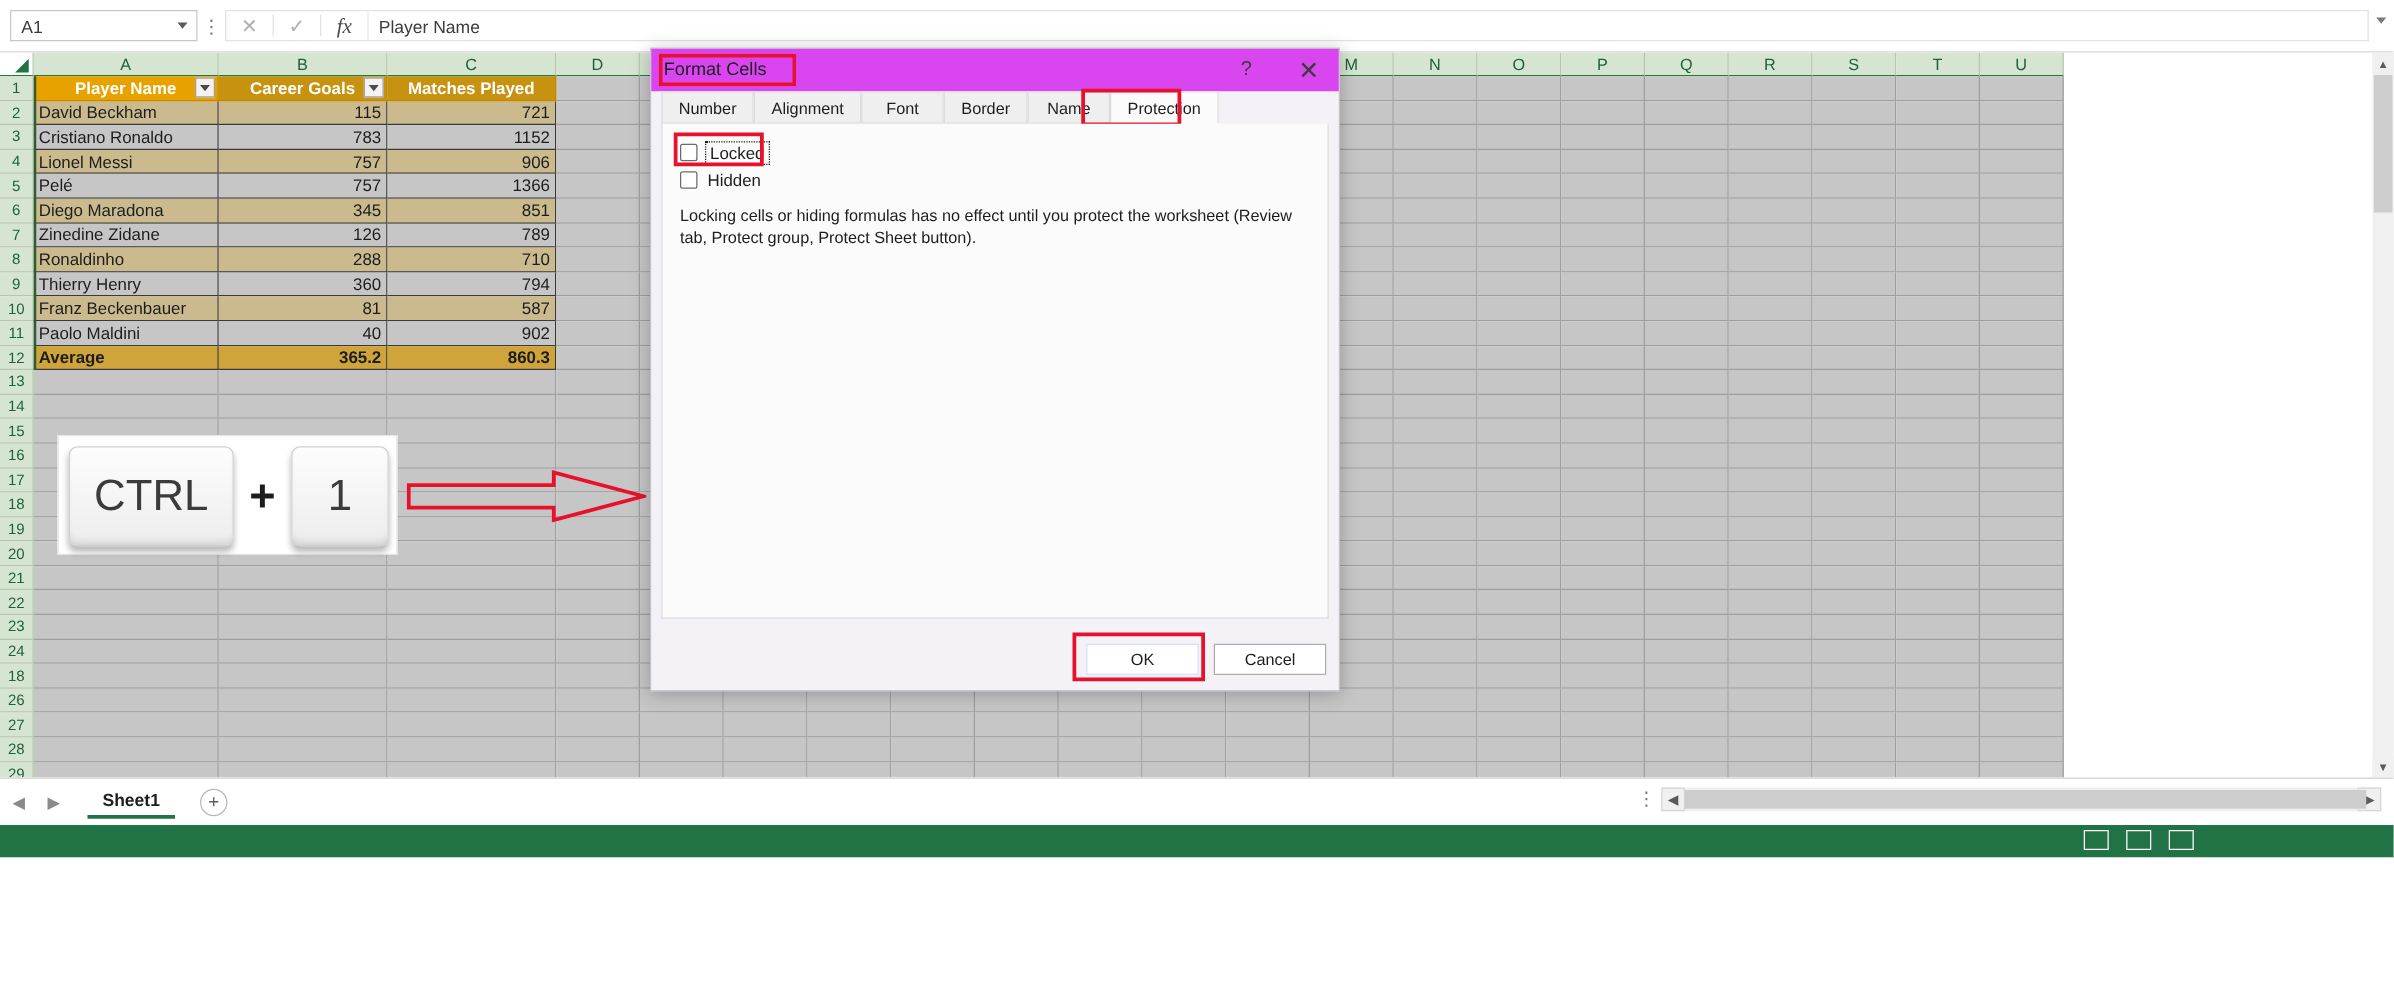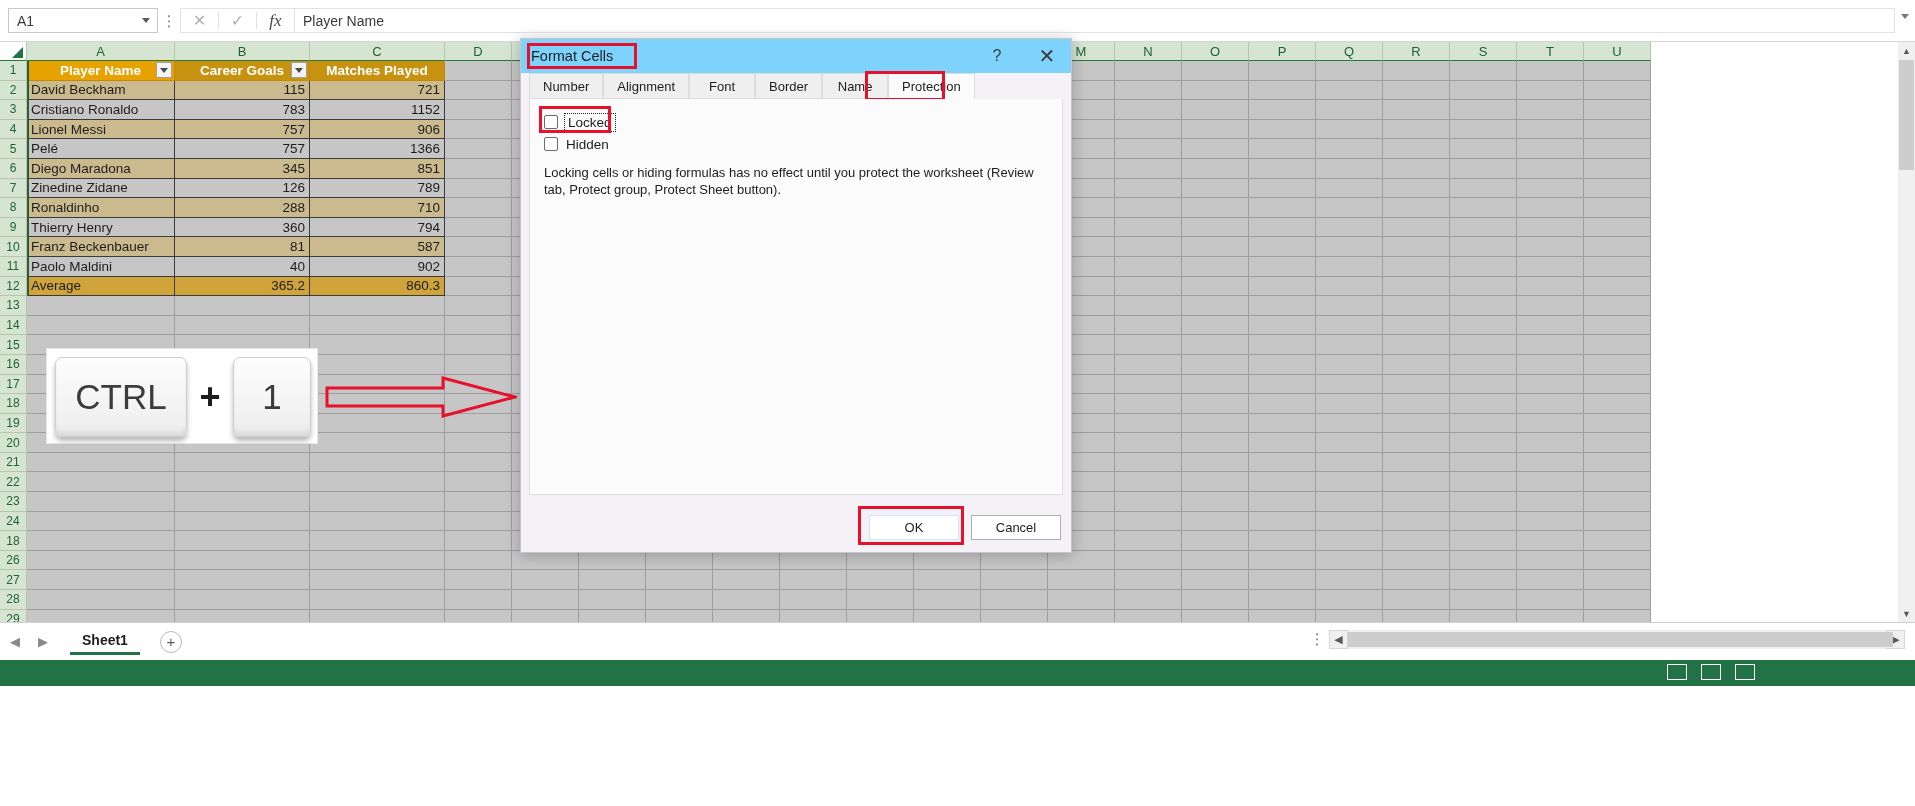--- a/index.html
+++ b/index.html
@@ -72,21 +72,21 @@
   }
   .cell.num { justify-content: flex-end; }
   .cell.empty { background: #c6c6c6; border-right-color: #9e9e9e; border-bottom-color: #9e9e9e;}
   .cell.hdr {
     background: #e8a200; color: #ffffff; font-weight: bold; justify-content: center;
     border-right: 1px solid #c48900; border-bottom: 1px solid #c48900; position: relative;
   }
   .cell.hdr.b2 { background: #c89211; }
   .cell.band-a { background: #cbba8e; border-right: 1px solid #3a3a3a; border-bottom: 1px solid #3a3a3a; }
   .cell.band-b { background: #c6c6c6; border-right: 1px solid #3a3a3a; border-bottom: 1px solid #3a3a3a; }
-  .cell.total { background: #cfa53b; font-weight: normal; color: #1d1d1d;
+  .cell.total { background: #cfa53b; font-weight: bold; color: #1d1d1d;
     border-right: 1px solid #3a3a3a; border-bottom: 1px solid #3a3a3a;}
   .filter-btn {
     position: absolute; right: 2px; top: 1px; width: 16px; height: 16px;
     background: #f3f3f3; border: 1px solid #a0a0a0; display: flex;
     align-items: center; justify-content: center;
   }
   .filter-btn:after { content:""; width:0;height:0;border-left:4px solid transparent;
     border-right:4px solid transparent;border-top:5px solid #4a4a4a; }
   .tbl-left-edge { position: absolute; left: 27px; top: 19px; width: 2px; height: 235px; background: #2f5d33; }
 
@@ -107,21 +107,21 @@
 
   
   .red-arrow { position: absolute; left: 325px; top: 376px; width: 192px; height: 42px; }
 
   
   .dialog {
     position: absolute; left: 520px; top: 38px; width: 552px; height: 515px;
     background: #f4f2f6; border: 1px solid #c7c5cb;
     box-shadow: 0 2px 14px rgba(0,0,0,0.25);
   }
-  .dlg-title-bar { height: 34px; background: #7dd3fc; display: flex; align-items: center; position: relative;}
+  .dlg-title-bar { height: 34px; background: #d946ef; display: flex; align-items: center; position: relative;}
   .dlg-title { margin-left: 10px; font-size: 14.5px; color: #1d1d1d; }
   .dlg-help, .dlg-close {
     position: absolute; top: 2px; width: 40px; height: 30px;
     display: flex; align-items: center; justify-content: center; font-size: 16px; color: #3b3b3b;
   }
   .dlg-help { right: 54px; }
   .dlg-close { right: 4px; font-size: 20px; }
   .tabstrip { display: flex; height: 26px; margin-left: 8px; position: relative; }
   .tab {
     min-width: 66px; padding: 0 13px; height: 26px;

